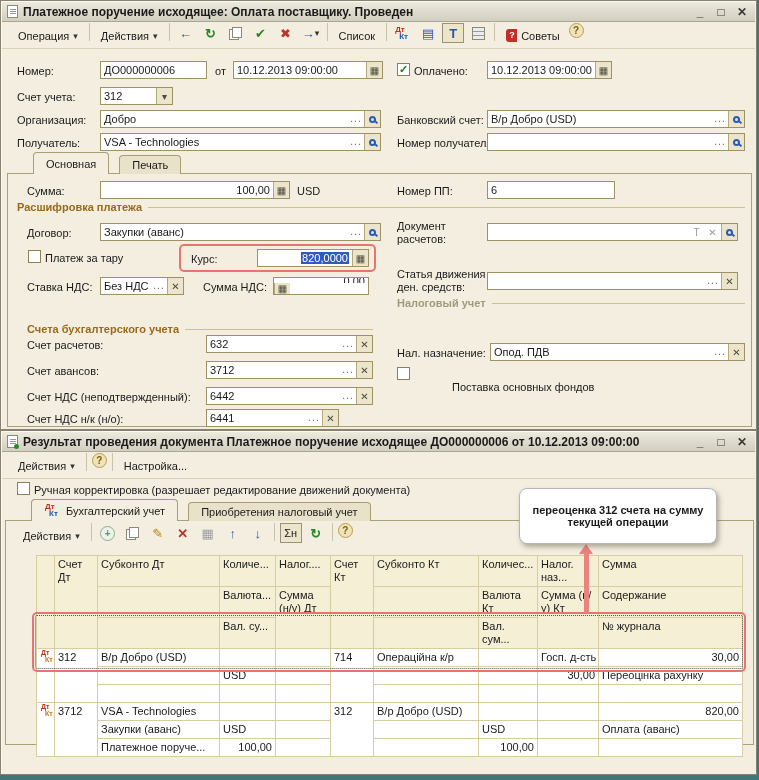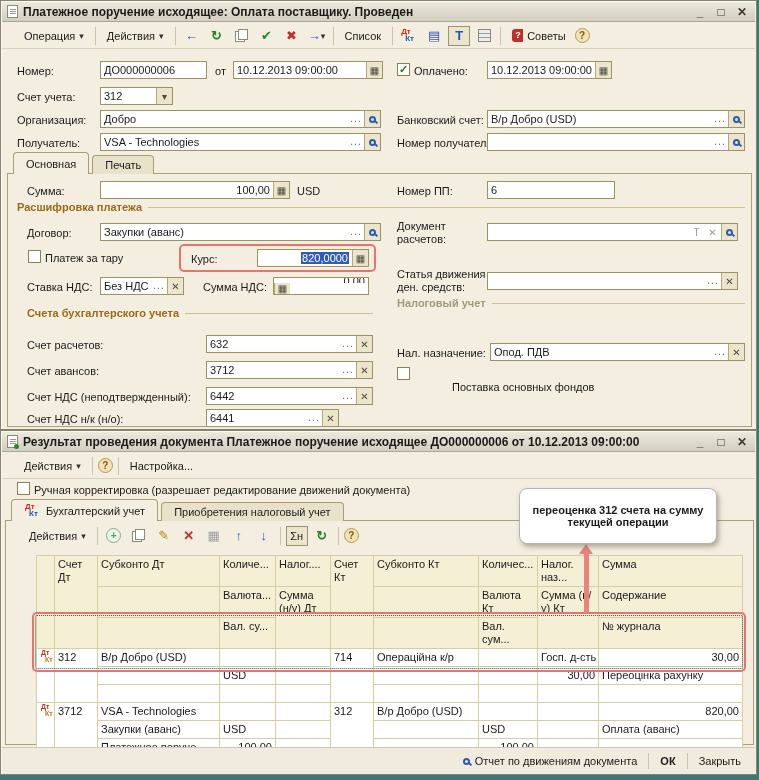--- a/index.html
+++ b/index.html
@@ -10,21 +10,21 @@
   .titlebar { position:absolute; left:1px; right:1px; top:1px; height:20px; display:flex; align-items:center; gap:5px;
               padding:0 5px; background:linear-gradient(180deg,#eceadd,#d2cec0); border-bottom:1px solid #aaa695;
               font-weight:bold; font-size:12px; white-space:nowrap; overflow:hidden; }
   .ttl { flex:1; overflow:hidden; }
   .ctl { width:16px; text-align:center; font-weight:bold; color:#3a3a35; font-size:12px; }
   .doc-ic { width:11px; height:13px; background:#fff; border:1px solid #8a8a7a; position:relative; flex:none; }
   .doc-ic::after { content:""; position:absolute; left:2px; top:3px; width:6px; height:1px; background:#999;
                    box-shadow:0 2px 0 #999, 0 4px 0 #999; }
   .doc-ic.post::before { content:""; position:absolute; right:-2px; bottom:-2px; width:5px; height:5px;
                    background:#2a8a2a; border-radius:50%; }
-  .toolbar { display:flex; align-items:center; gap:3px; padding:0 16px; background:#f3eee0; border-bottom:1px solid #d8d2bc; }
+  .toolbar { display:flex; gap:3px; padding:0 10px; background:#f3eee0; border-bottom:1px solid #d8d2bc; }
   .menubtn { display:flex; align-items:center; gap:4px; padding:2px 6px; white-space:nowrap; }
   .dd { font-size:9px; color:#333; }
   .ibtn { min-width:22px; height:20px; display:flex; align-items:center; justify-content:center; font-size:13px; padding:0 1px; }
   .sep { width:1px; height:18px; background:#c9c3ac; margin:0 2px; }
   .lbl { white-space:nowrap; }
   .inp { height:18px; border:1px solid #9c9264; background:#fff; display:flex; align-items:stretch; }
   .inp .val { flex:1; padding:0 3px; display:flex; align-items:center; white-space:nowrap; overflow:hidden; }
   .inp .val.num { justify-content:flex-end; }
   .ib { width:16px; flex:none; display:flex; align-items:center; justify-content:center; background:#ece5cc;
         border-left:1px solid #b3a97a; font-size:10px; color:#4a4a3a; }
@@ -32,21 +32,21 @@
   .ib.gray { color:#999; }
   .mag { width:7px; height:7px; border:2px solid #2a5bb8; border-radius:50%; position:relative; }
   .mag::after { content:""; position:absolute; width:4px; height:2px; background:#2a5bb8; transform:rotate(45deg);
                 right:-4px; bottom:-2px; }
   .cb { width:13px; height:13px; border:1px solid #8a8154; background:#fff; display:inline-flex; align-items:center;
         justify-content:center; }
   .cb .chk { color:#1e7a1e; font-weight:bold; font-size:11px; line-height:1; }
   .sect { display:flex; align-items:center; gap:6px; font-weight:bold; color:#9a6a1a; white-space:nowrap; }
   .sect::after { content:""; flex:1; height:1px; background:#cfc08b; }
   .sect.gray { color:#a09a7c; }
-  .tabs { display:flex; align-items:flex-end; gap:3px; }
+  .tabs { display:flex; align-items:flex-end; gap:10px;margin-left:20px; }
   .tab { height:19px; padding:0 12px; display:flex; align-items:center; gap:4px; background:#e9e2ca;
          border:1px solid #a89e6e; border-bottom:none; border-radius:4px 4px 0 0; white-space:nowrap; }
   .tab.active { background:#f3eee0; height:22px; position:relative; z-index:6; }
   .panel { border:1px solid #aaa179; background:#f3eee0; }
   .hl-red { border:2px solid #e8736f; border-radius:5px; pointer-events:none; z-index:20; }
   .ants { outline:1px dotted #555; outline-offset:-4px; }
   table.grid { border-collapse:collapse; table-layout:fixed; background:#ffffff; }
   .grid th, .grid td { border:1px solid #d7cda3; font-weight:normal; text-align:left; padding:0 3px;
                        font-size:11px; overflow:hidden; vertical-align:top; }
   .grid th { background:#f5efd5; white-space:normal; line-height:13px; padding:2px 3px; height:20px; }
@@ -277,21 +277,21 @@
   <div class="lbl abs" style="left:396px;top:280px;">ден. средств:</div>
   <div class="inp abs" style="left:486px;top:271px;width:251px;">
       <span class="val"></span>
       <span class="ib plain">...</span>
       <span class="ib">✕</span>
     </div>
 
   <div class="sect gray abs" style="left:396px;top:296px;width:348px;">
       <span>Налоговый учет</span>
     </div>
-  <div class="sect abs" style="left:26px;top:306px;width:346px;">
+  <div class="sect abs" style="left:26px;top:322px;width:346px;">
       <span>Счета бухгалтерского учета</span>
     </div>
 
   <div class="lbl abs" style="left:26px;top:338px;">Счет расчетов:</div>
   <div class="inp abs" style="left:205px;top:334px;width:167px;">
       <span class="val">632</span>
       <span class="ib plain">...</span>
       <span class="ib">✕</span>
     </div>
   <div class="lbl abs" style="left:396px;top:346px;">Нал. назначение:</div>
@@ -506,23 +506,13 @@
 
   <div class="hl-red ants abs" style="left:31px;top:181px;width:714px;height:60px;"></div>
 
   <div class="arrow-head abs" style="left:578px;top:113px;"></div>
   <div class="arrow-line abs" style="left:583px;top:122px;height:60px;"></div>
   <div class="callout abs" style="left:518px;top:57px;width:198px;height:56px;">
     <span>переоценка 312 счета на сумму</span>
     <span>текущей операции</span>
   </div>
 
-  <div class="footer abs" style="left:1px;right:1px;top:316px;height:27px;">
-    <span class="fbtn">
-        <span class="mag"></span>
-        <span>Отчет по движениям документа</span>
-      </span>
-    <span class="vsep"></span>
-    <span class="fbtn ok">ОК</span>
-    <span class="vsep"></span>
-    <span class="fbtn">Закрыть</span>
-  </div>
 </div>
 
 </body></html>

